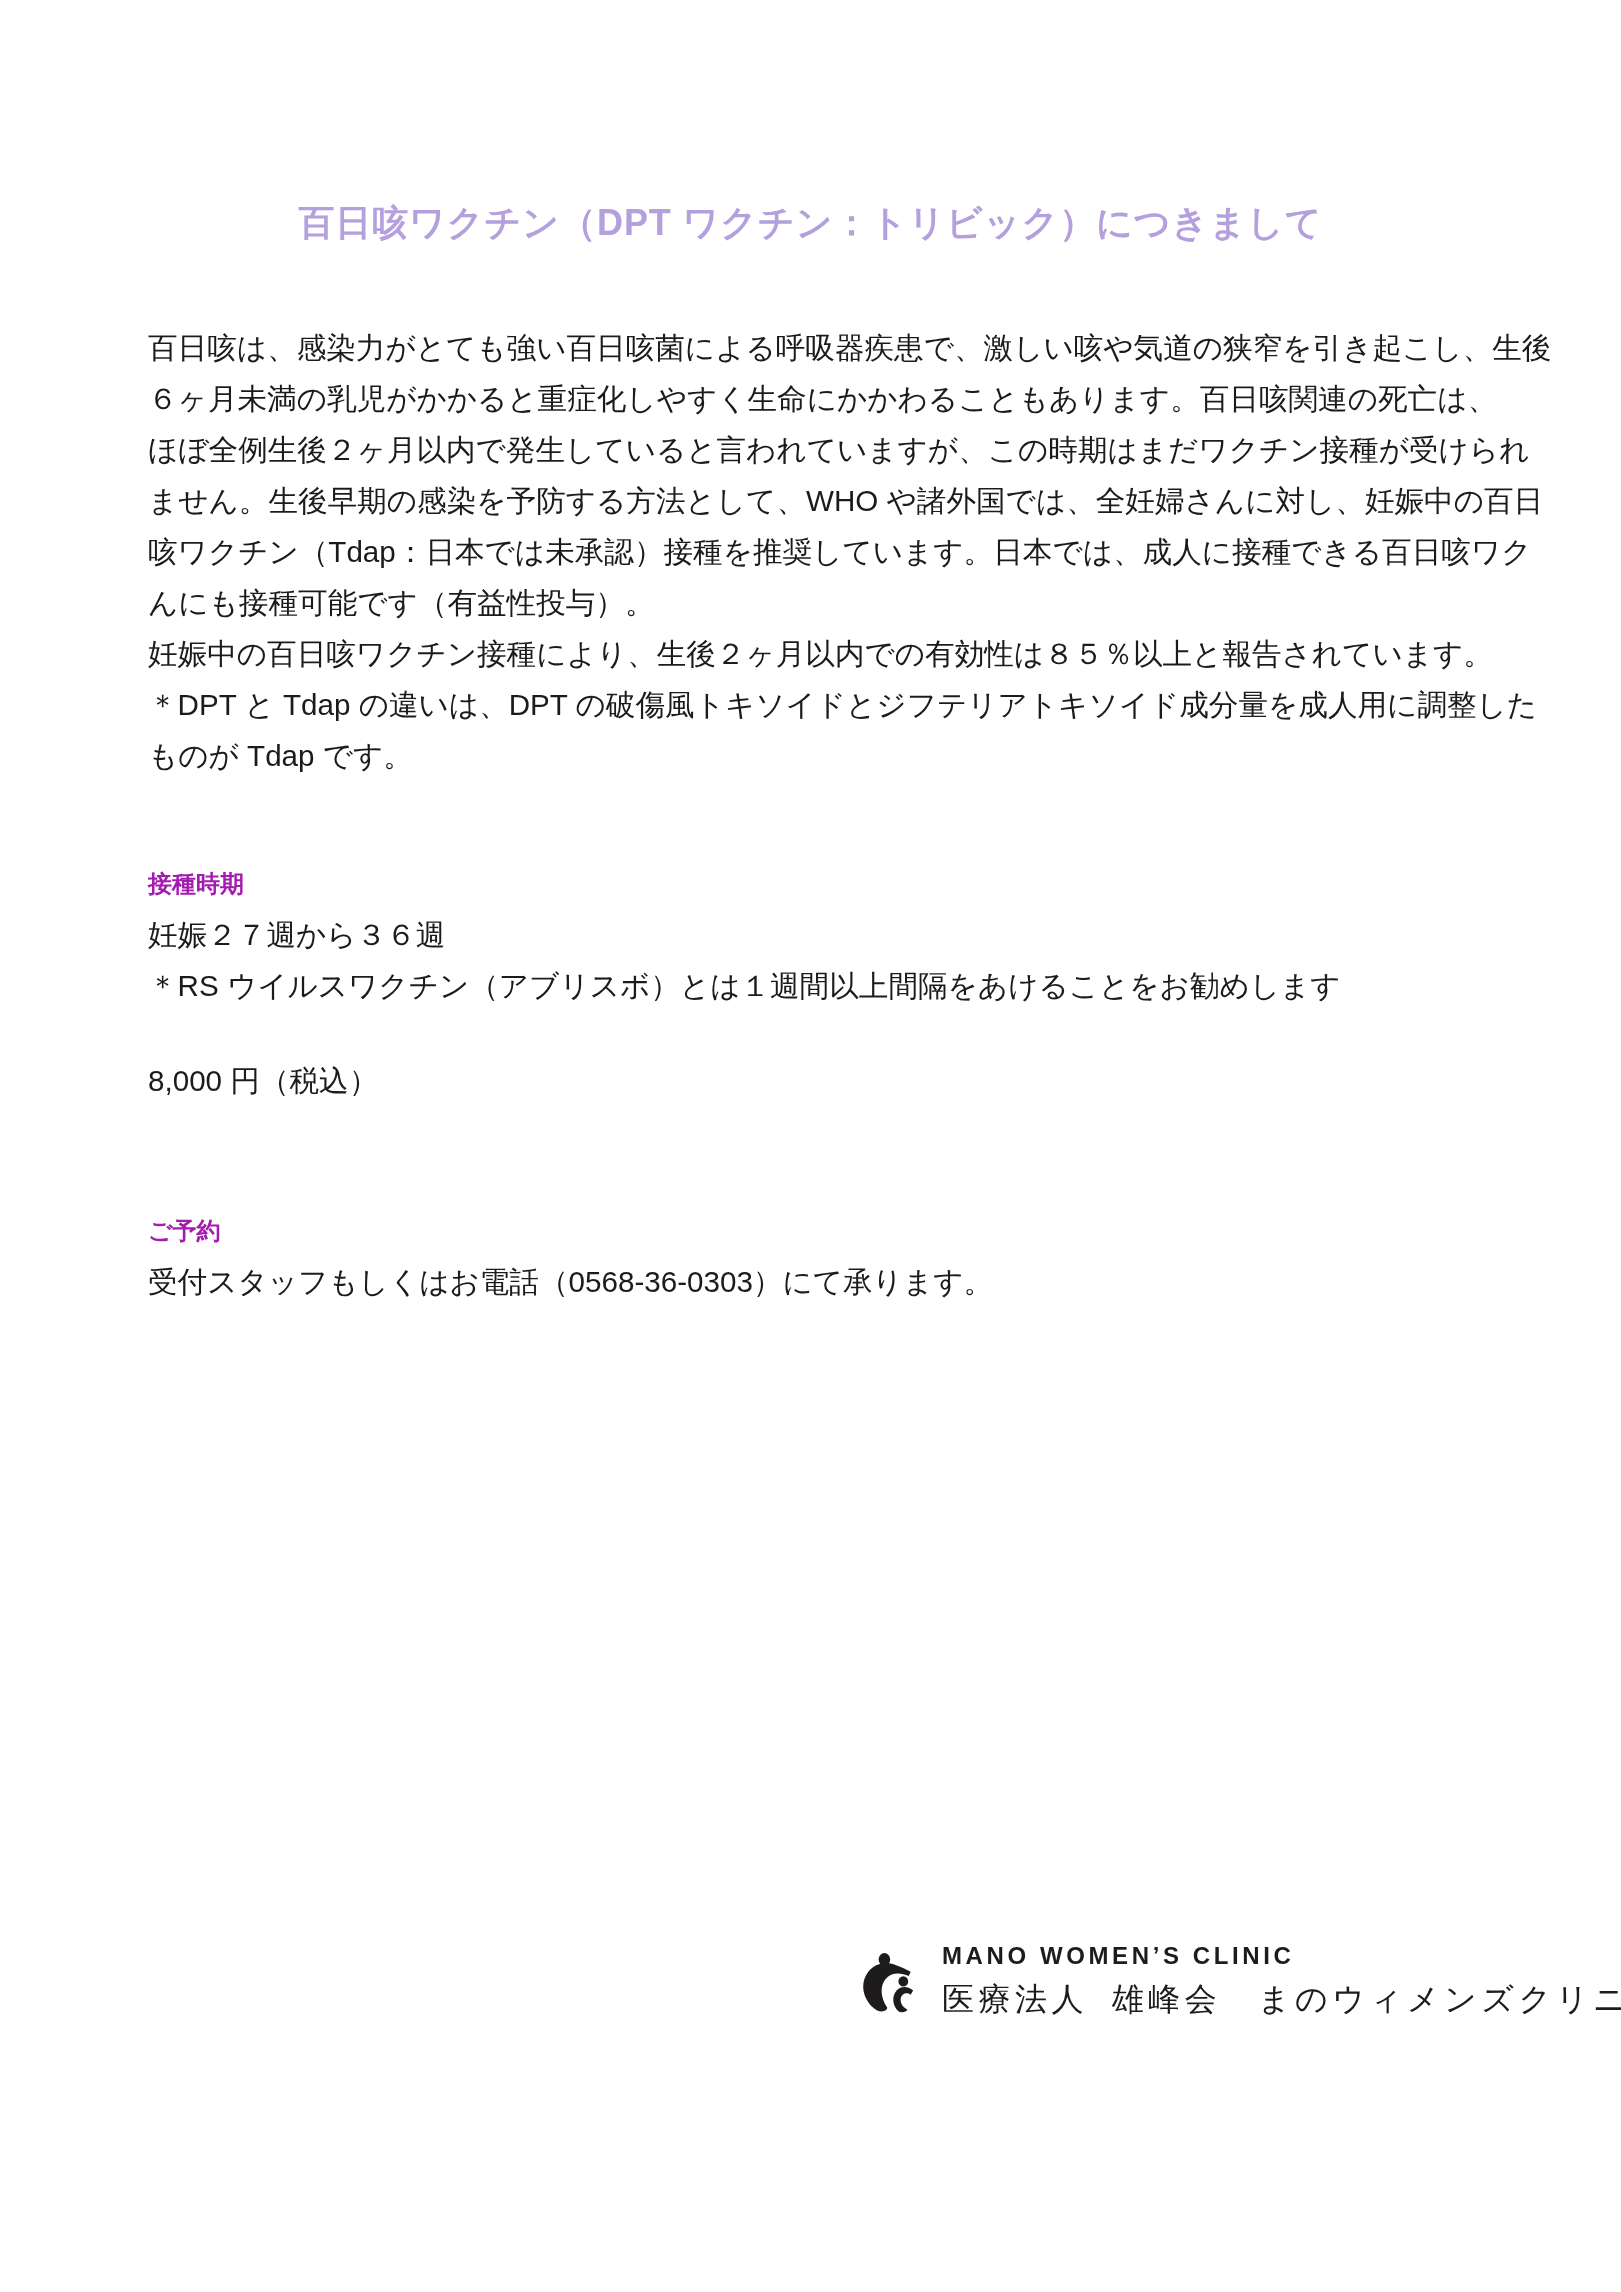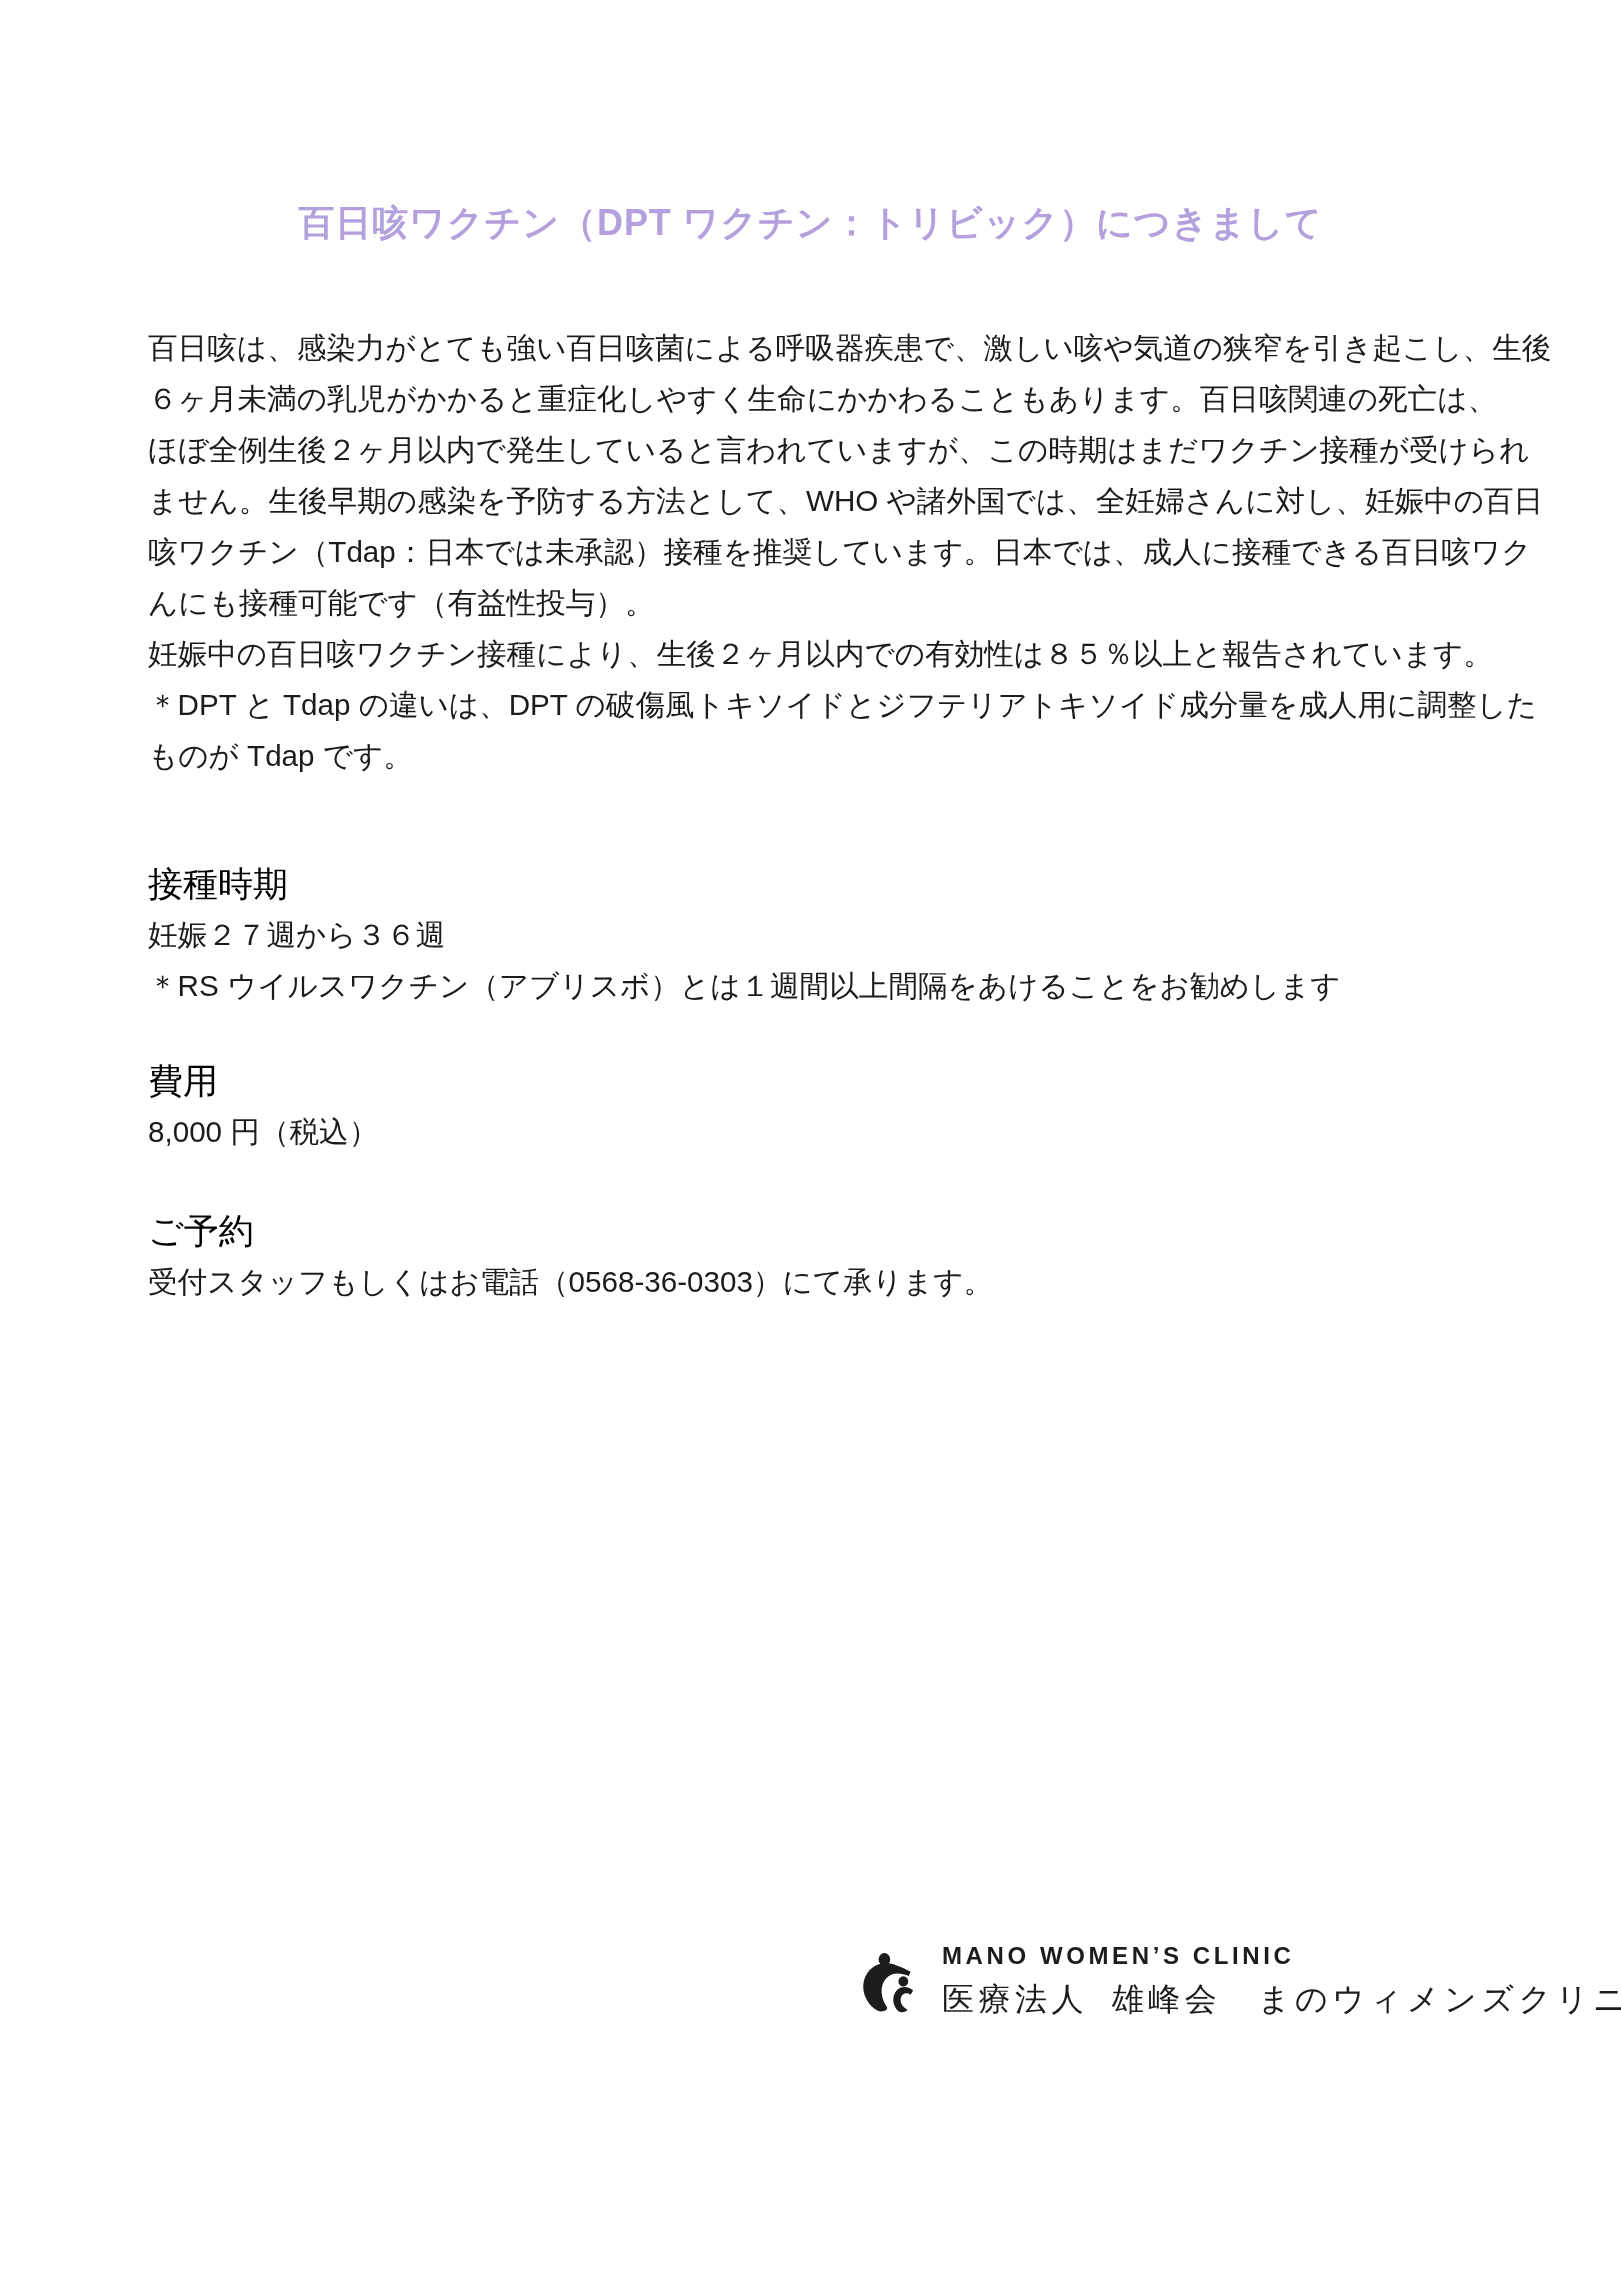--- a/index.html
+++ b/index.html
@@ -33,24 +33,24 @@
     font-size: 29.6px;
     line-height: 51px;
     color: #1b1b1d;
     font-weight: 500;
   }
   .intro   { top: 322px; }
   .block-timing      { top: 858px; }
   .block-fee         { top: 1055px; }
   .block-reservation { top: 1205px; }
   .heading {
-    font-size: 35px;
+    font-size: 24px;
     line-height: 51px;
-    font-weight: 400;
-    color: #000000;
+    font-weight: 700;
+    color: #a21caf;
   }
   .line { white-space: pre; }
   .logo {
     position: absolute;
     left: 860px;
     top: 1942px;
     display: flex;
     align-items: center;
     gap: 21px;
     color: #1e1b1c;
@@ -90,21 +90,20 @@
     <div class="line">ものが Tdap です。</div>
   </div>
 
   <section class="textcol block-timing">
     <h2 class="heading">接種時期</h2>
     <div class="line">妊娠２７週から３６週</div>
     <div class="line">＊RS ウイルスワクチン（アブリスボ）とは１週間以上間隔をあけることをお勧めします</div>
   </section>
 
   <section class="textcol block-fee">
-    <h2 class="heading">費用</h2>
     <div class="line">8,000 円（税込）</div>
   </section>
 
   <section class="textcol block-reservation">
     <h2 class="heading">ご予約</h2>
     <div class="line">受付スタッフもしくはお電話（0568-36-0303）にて承ります。</div>
   </section>
 
   <footer class="logo">
     <span class="logo-icon">

